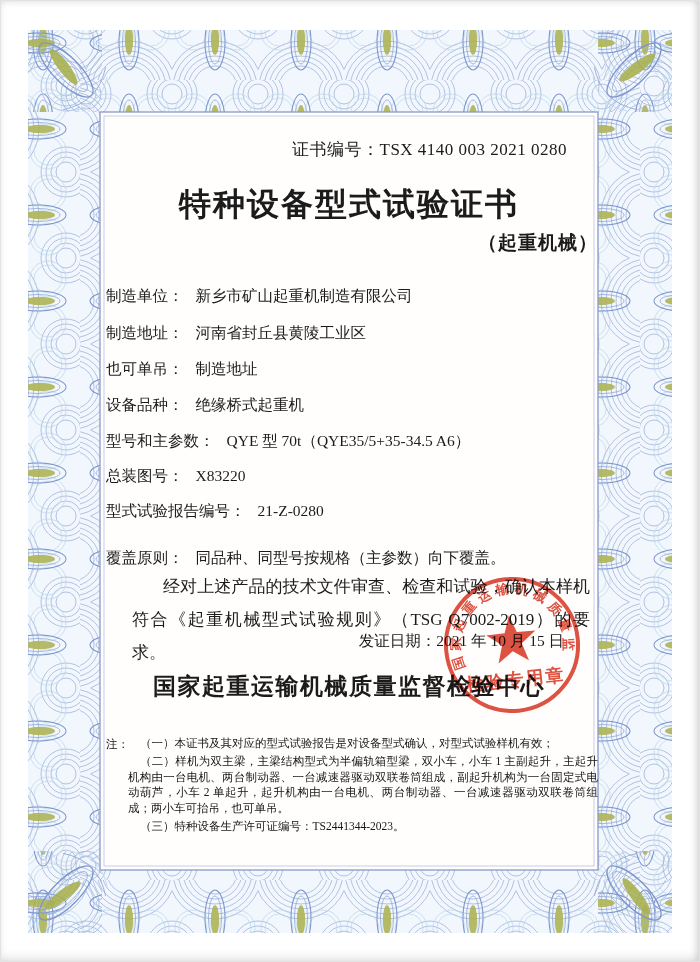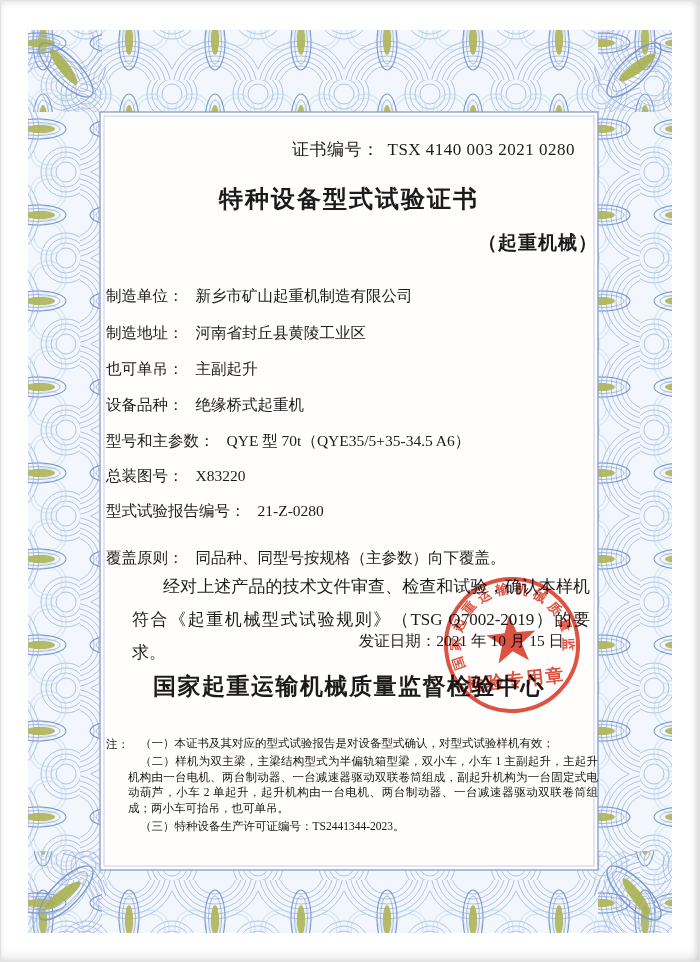--- a/index.html
+++ b/index.html
@@ -4,22 +4,22 @@
 <style>
   html,body{margin:0;padding:0;background:#ffffff;}
   .page{
     position:relative;width:700px;height:962px;background:#ffffff;overflow:hidden;
     font-family:"Liberation Serif","DejaVu Serif",serif;color:#1b1b1b;
     box-shadow:inset 0 0 0 1px #e2e2e2, inset -5px 0 6px rgba(0,0,0,.10), inset 0 -6px 8px rgba(0,0,0,.08), inset 0 4px 6px rgba(0,0,0,.05);
   }
   .border-art{position:absolute;left:0;top:0;z-index:0;}
   .panel{position:absolute;left:100px;top:112px;width:498px;height:758px;z-index:1;}
   .cert-line{position:absolute;left:192px;top:26px;font-size:17px;letter-spacing:.5px;white-space:nowrap;}
-  .cert-line .num{margin-left:8px;}
-  .title{position:absolute;left:0;right:0;top:71px;text-align:center;font-size:24px;font-weight:bold;
+  .cert-line .num{}
+  .title{position:absolute;left:0;right:0;top:71px;text-align:center;font-size:32px;font-weight:bold;
          font-family:"DejaVu Sans","Liberation Sans",sans-serif;letter-spacing:2px;}
   .subtitle{position:absolute;left:0;right:0;top:118px;text-align:right;font-size:19px;font-weight:bold;
             font-family:"DejaVu Sans","Liberation Sans",sans-serif;letter-spacing:1px;}
   .frow{position:absolute;left:6px;right:2px;font-size:15.5px;white-space:nowrap;}
   .fvalue{margin-left:12px;}
   .statement{position:absolute;left:0;right:8px;top:458px;font-size:17px;line-height:33px;
              text-indent:31px;text-align:justify;padding-left:32px;}
   .date-line{position:absolute;right:34px;top:519px;font-size:15.5px;white-space:nowrap;}
   .issuer{position:absolute;left:0;right:0;top:559px;text-align:center;font-size:23px;font-weight:bold;
           font-family:"DejaVu Sans","Liberation Sans",sans-serif;letter-spacing:1.5px;}
@@ -109,21 +109,21 @@
     <div class="title">特种设备型式试验证书</div>
     <div class="subtitle">（起重机械）</div>
 
     <div class="frow" style="top:174px">
       <span class="flabel">制造单位：</span><span class="fvalue">新乡市矿山起重机制造有限公司</span>
     </div>
     <div class="frow" style="top:211px">
       <span class="flabel">制造地址：</span><span class="fvalue">河南省封丘县黄陵工业区</span>
     </div>
     <div class="frow" style="top:247px">
-      <span class="flabel">也可单吊：</span><span class="fvalue">主副起升</span>
+      <span class="flabel">也可单吊：</span><span class="fvalue">制造地址</span>
     </div>
     <div class="frow" style="top:283px">
       <span class="flabel">设备品种：</span><span class="fvalue">绝缘桥式起重机</span>
     </div>
     <div class="frow" style="top:319px">
       <span class="flabel">型号和主参数：</span><span class="fvalue">QYE 型 70t（QYE35/5+35-34.5 A6）</span>
     </div>
     <div class="frow" style="top:354px">
       <span class="flabel">总装图号：</span><span class="fvalue">X83220</span>
     </div>

